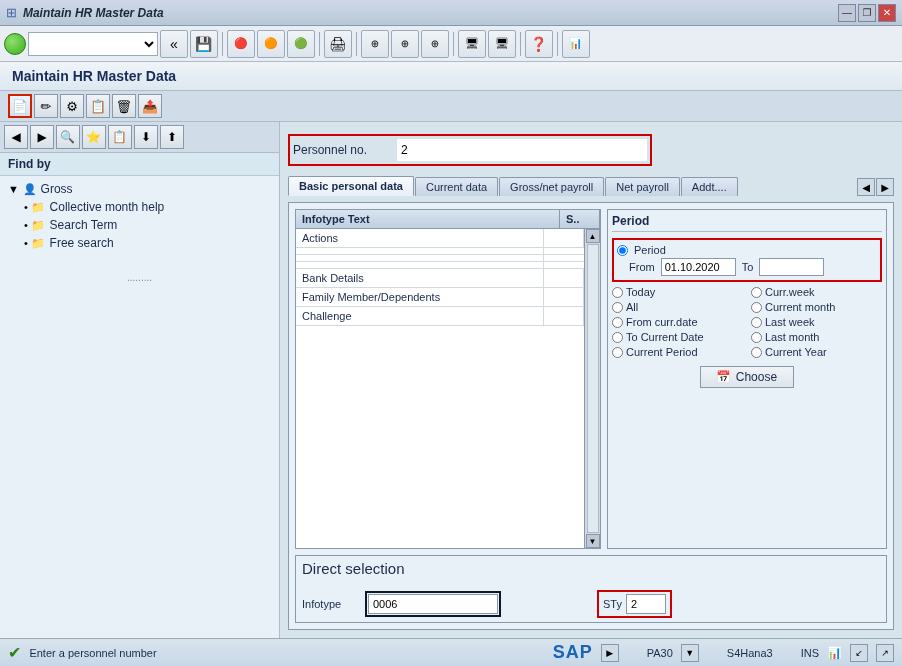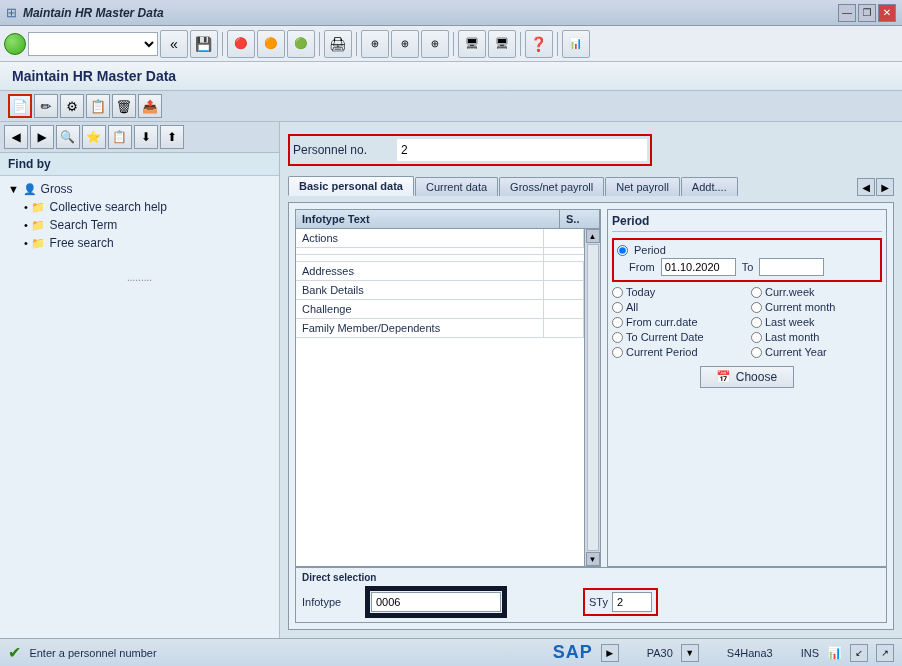--- a/index.html
+++ b/index.html
@@ -199,20 +199,21 @@
     }
 
     
     .main-panel {
       background: #e8f0f8;
       border: 1px solid #8899aa;
       flex: 1;
       display: flex;
       flex-direction: column;
       padding: 6px;
+      gap: 6px;
       justify-content: space-between;
     }
 
     
     .two-col {
       display: flex;
       gap: 6px;
       flex: 1;
     }
 
@@ -335,33 +336,33 @@
       margin-top: 4px;
     }
 
     
     .direct-section {
       border: 1px solid #8899aa;
       background: #e8f0f8;
       padding: 4px 6px;
     }
     .direct-title {
-      font-size: 10px;
-      font-weight: bold;
+      font-size: 15px;
+      font-weight: normal;
       color: #1a2a4a;
-      margin-bottom: 3px;
+      margin-bottom: 13px;
     }
     .direct-row {
       display: flex;
       align-items: center;
       gap: 8px;
     }
     .direct-label { font-size: 11px; color: #1a2a4a; width: 55px; }
     .direct-input-highlight {
-      border: 5px solid #0f172a;
+      border: 2px solid #0f172a;
       padding: 1px;
     }
     .direct-input {
       border: 1px solid #8899aa;
       background: white;
       padding: 1px 4px;
       font-size: 11px;
       width: 130px;
       height: 20px;
       outline: none;
@@ -500,21 +501,21 @@
 
       <div class="tree-area">
         <div class="tree-item">
           <span class="tree-icon">▼</span>
           <span class="tree-icon person-icon">👤</span>
           <span class="tree-label">Gross</span>
         </div>
         <div class="tree-item tree-indent">
           <span class="tree-icon">•</span>
           <span class="tree-icon folder-icon">📁</span>
-          <span class="tree-label">Collective search help</span>
+          <span class="tree-label">Collective month help</span>
         </div>
         <div class="tree-item tree-indent">
           <span class="tree-icon">•</span>
           <span class="tree-icon folder-icon">📁</span>
           <span class="tree-label">Search Term</span>
         </div>
         <div class="tree-item tree-indent">
           <span class="tree-icon">•</span>
           <span class="tree-icon folder-icon">📁</span>
           <span class="tree-label">Free search</span>
@@ -558,33 +559,32 @@
                   <div class="infotype-cell">Actions</div>
                   <div class="infotype-cell"></div>
                 </div>
                 <div class="infotype-row">
                   <div class="infotype-cell"></div>
                 </div>
                 <div class="infotype-row">
                   <div class="infotype-cell"></div>
                 </div>
                 <div class="infotype-row">
-                  <div class="infotype-cell">Addresses</div>
                   <div class="infotype-cell"></div>
                 </div>
                 <div class="infotype-row">
                   <div class="infotype-cell">Bank Details</div>
                   <div class="infotype-cell"></div>
                 </div>
                 <div class="infotype-row">
-                  <div class="infotype-cell">Challenge</div>
+                  <div class="infotype-cell">Family Member/Dependents</div>
                   <div class="infotype-cell"></div>
                 </div>
                 <div class="infotype-row">
-                  <div class="infotype-cell">Family Member/Dependents</div>
+                  <div class="infotype-cell">Challenge</div>
                   <div class="infotype-cell"></div>
                 </div>
               </div>
               <div class="table-scrollbar">
                 <div class="scroll-btn">▲</div>
                 <div class="scroll-track"></div>
                 <div class="scroll-btn">▼</div>
               </div>
             </div>
           </div>
@@ -657,21 +657,21 @@
           </div>
         </div>
 
         <div class="direct-section">
           <div class="direct-title">Direct selection</div>
           <div class="direct-row">
             <span class="direct-label">Infotype</span>
             <div class="direct-input-highlight">
               <input type="text" class="direct-input" value="0006" style="">
             </div>
-            <div style="margin-left: 68px;">
+            <div style="margin-left: 88px;">
               <div class="sty-section">
                 <span class="sty-label">STy</span>
                 <input type="text" class="sty-input" value="2" style="">
               </div>
             </div>
           </div>
         </div>
       </div>
     </div>
   </div>

